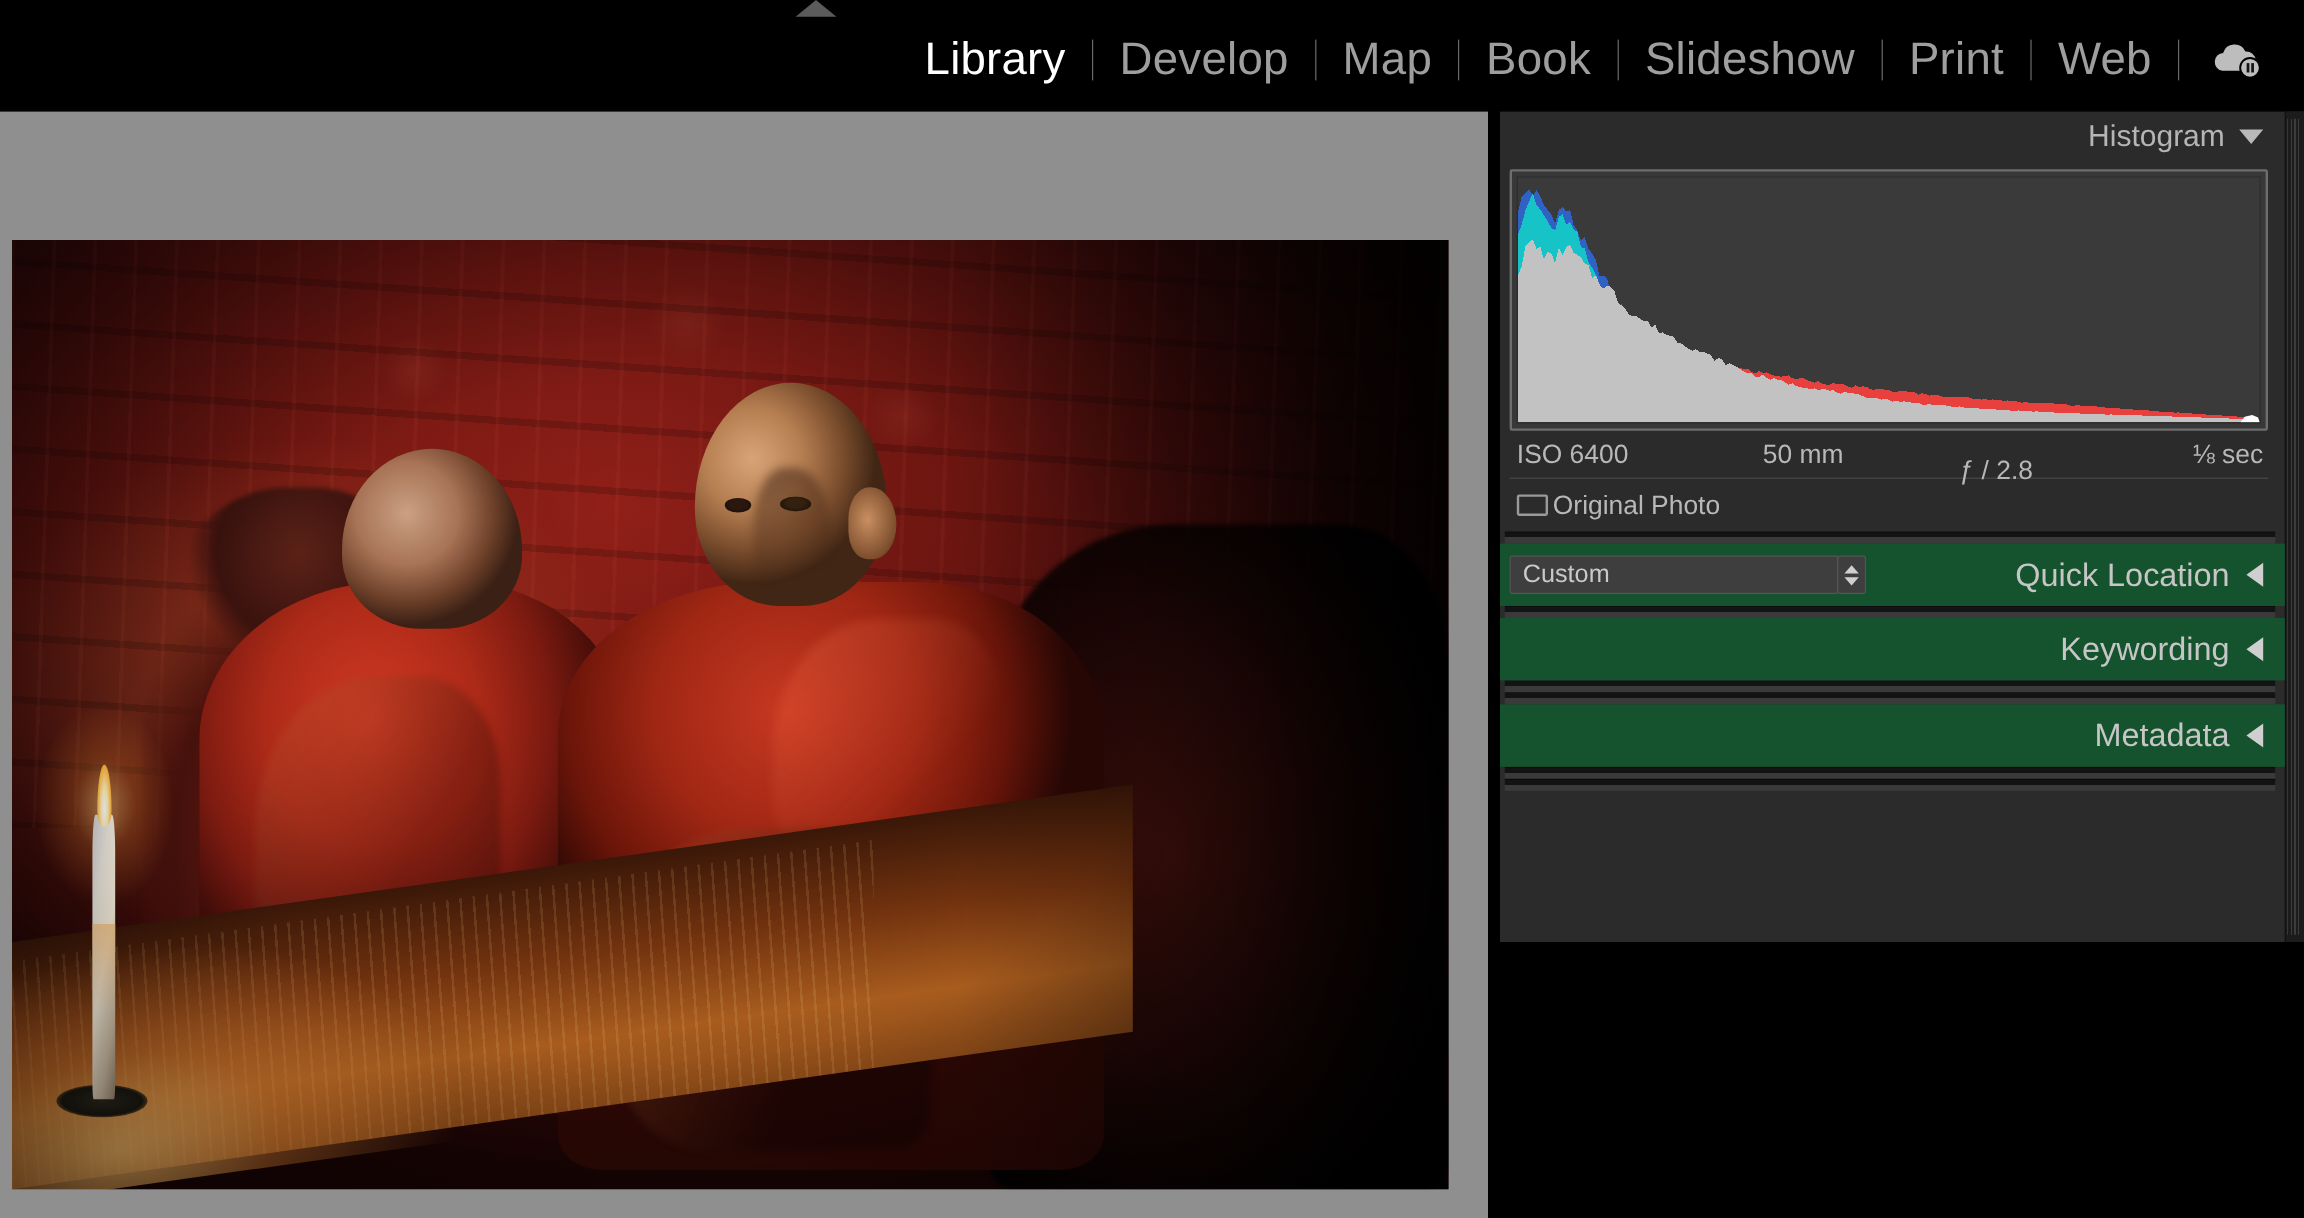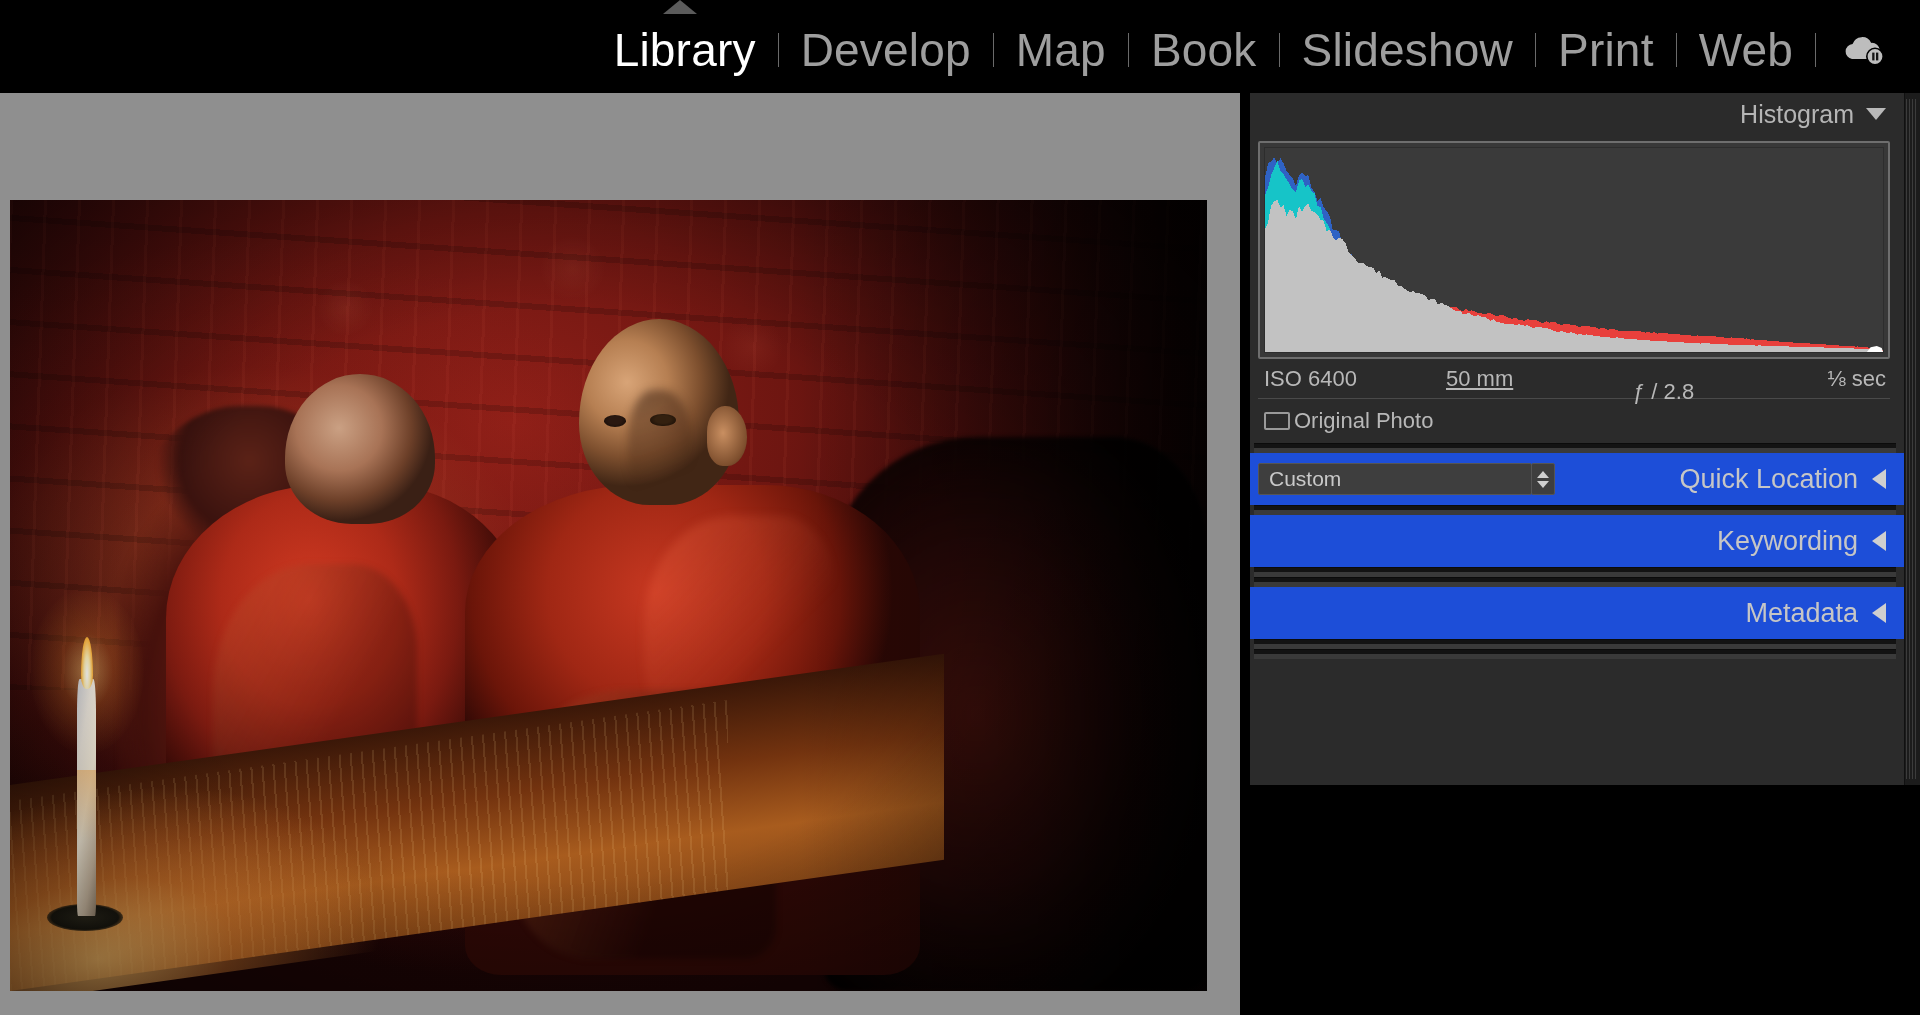--- a/index.html
+++ b/index.html
@@ -23,21 +23,21 @@
     width: 0; height: 0;
     border-left: 17px solid transparent;
     border-right: 17px solid transparent;
     border-bottom: 14px solid #5b5b5b;
   }
   #modules {
     display: flex; align-items: center;
     margin-right: 28px; margin-top: 6px;
   }
   .module {
-    font-size: 46px; color: #9e9e9e; letter-spacing: 0.2px;
+    font-size: 38px; color: #9e9e9e; letter-spacing: 0.2px;
     padding: 0 22px; cursor: pointer; white-space: nowrap;
     line-height: 44px;
   }
   .module.active { color: #ffffff; }
   .msep { width: 1px; height: 34px; background: #6a6a6a; flex: 0 0 1px; }
   #cloud-sync {
     margin-left: 26px; margin-right: 6px; position: relative;
     width: 44px; height: 34px; cursor: pointer;
   }
 
@@ -253,39 +253,39 @@
   #histogram-plot svg { display: block; width: 100%; height: 100%; }
   #exif-row {
     margin: 0 14px 0 8px; height: 40px;
     display: flex; align-items: center;
     color: #b8b8b8; font-size: 22px;
     border-bottom: 1px solid #4a4a4a;
     position: relative;
   }
   #exif-row .ex { position: absolute; white-space: nowrap; }
   #ex-iso { left: 6px; }
-  #ex-focal { left: 188px; text-decoration: underline; }
+  #ex-focal { left: 211px; }
   #ex-aperture { left: 375px; margin-top: 26px; }
   #ex-shutter { right: 4px; }
   #original-photo-row {
     margin: 0 14px 0 8px; height: 44px;
     display: flex; align-items: center; gap: 4px;
     color: #b8b8b8; font-size: 22px; padding-left: 6px;
   }
   #orig-rect {
     width: 26px; height: 18px; border: 2px solid #9a9a9a; border-radius: 2px;
   }
 
   .divider-groove {
     height: 10px; margin: 0 8px 0 4px;
     background: linear-gradient(to bottom, #131313 0%, #131313 42%, #3a3a3a 42%, #3a3a3a 100%);
     border-top: 1px solid #0b0b0b;
   }
 
-  .panel-row { position: relative; background: #1d4ed8; }
+  .panel-row { position: relative; background: #14532d; }
   .row-header {
     height: 52px; display: flex; align-items: center;
     justify-content: flex-end; padding-right: 18px;
     font-size: 27px; color: #c6c6c6; cursor: pointer;
   }
   .row-header .rtitle { margin-right: 14px; white-space: nowrap; }
 
   .combo {
     position: absolute; left: 8px; top: 10px;
     width: 274px; height: 32px;

